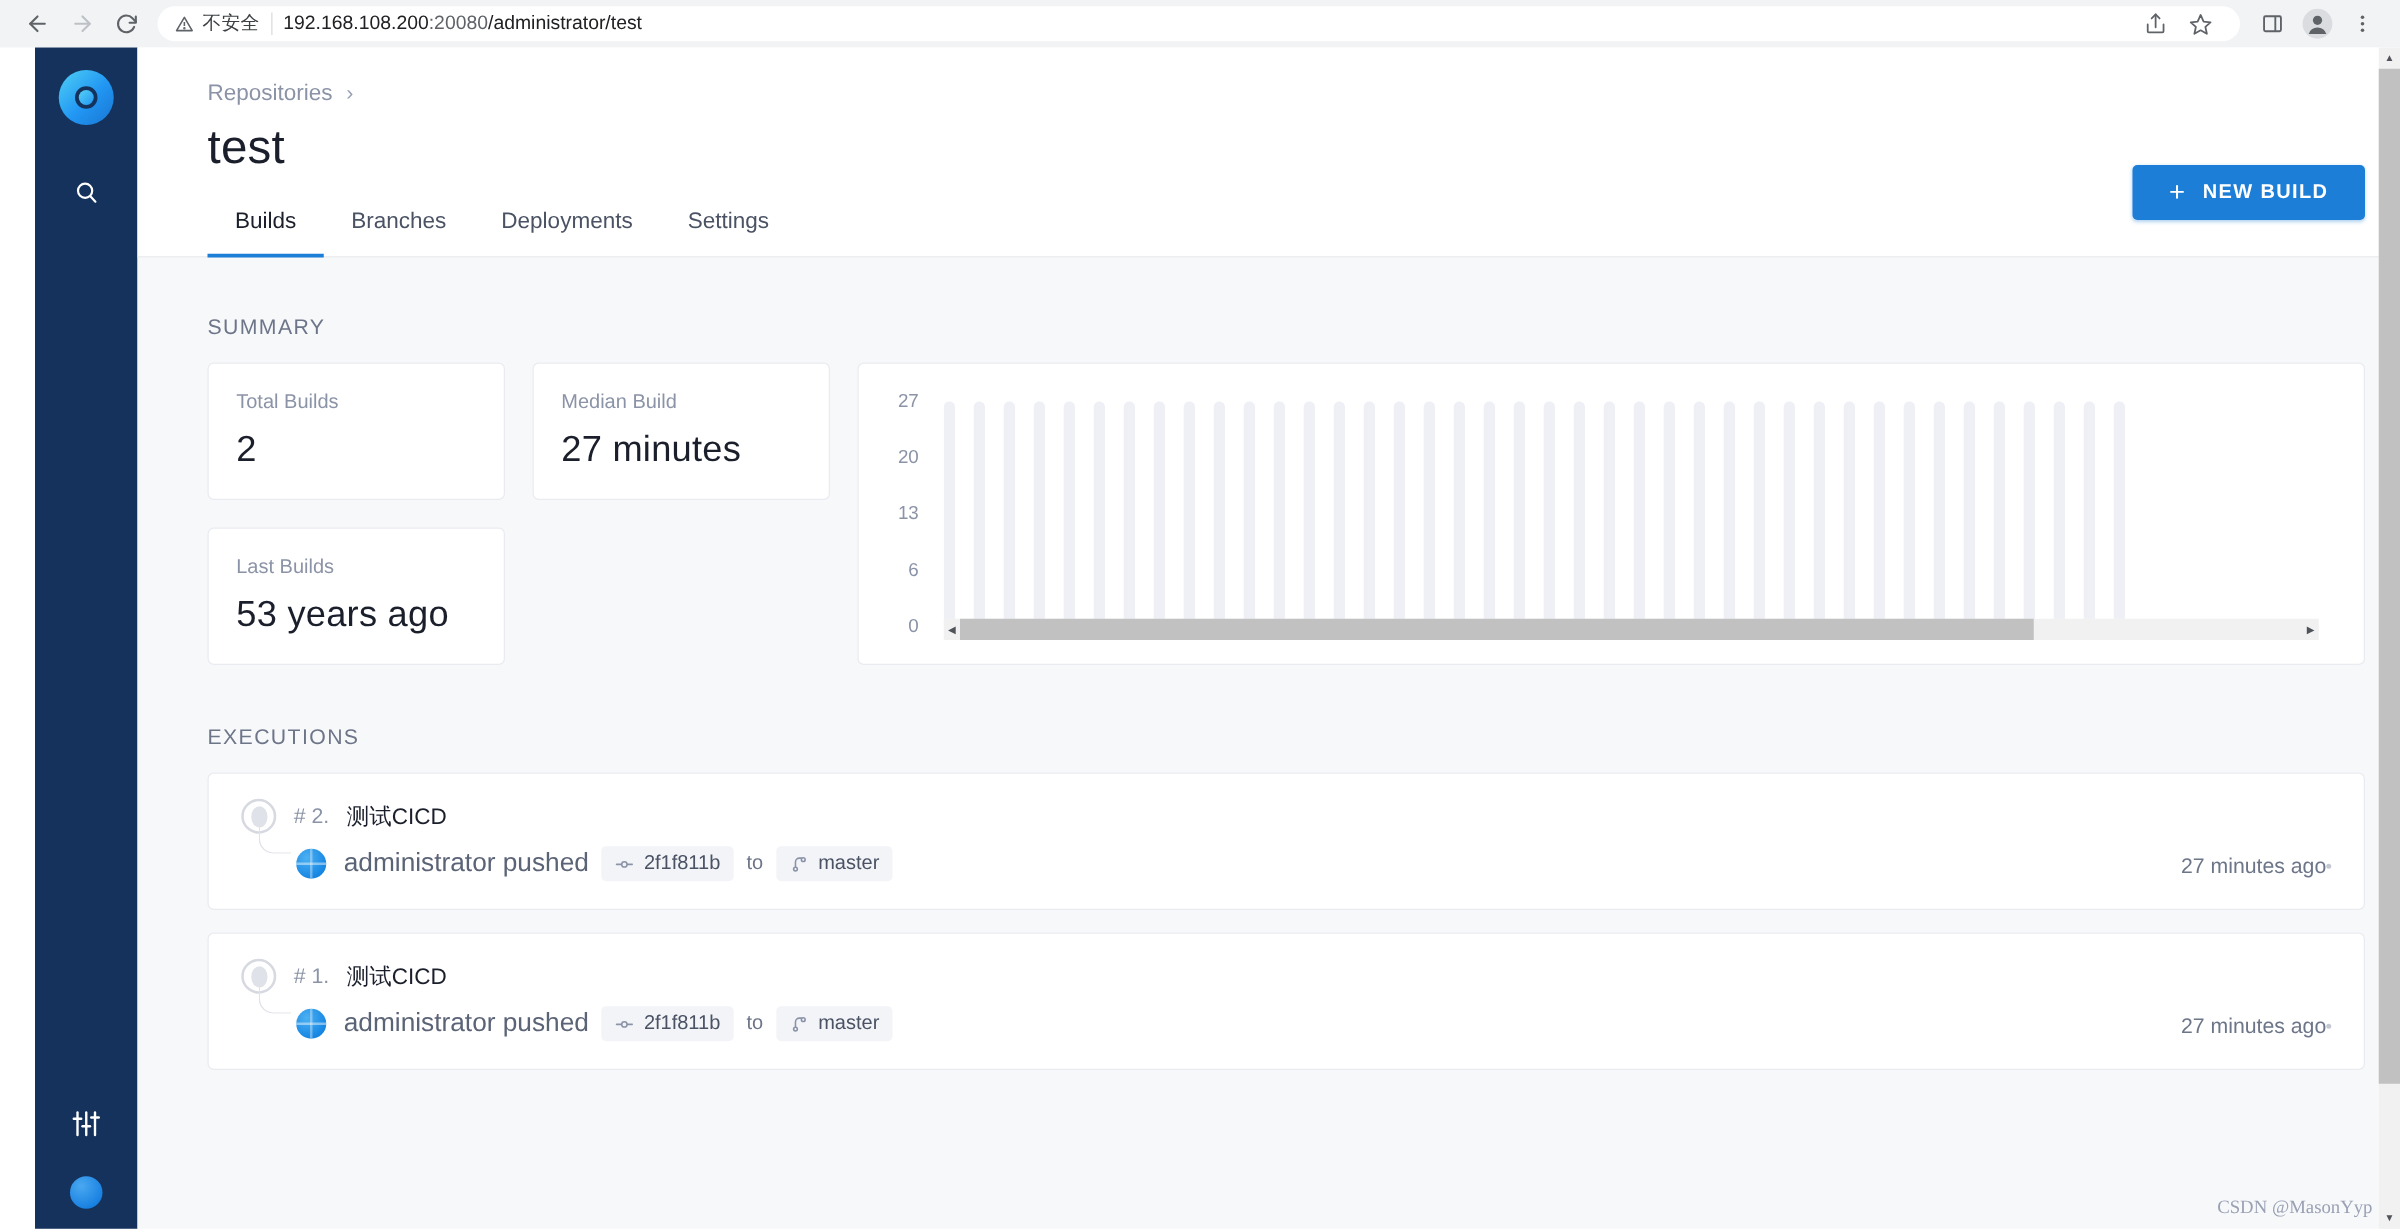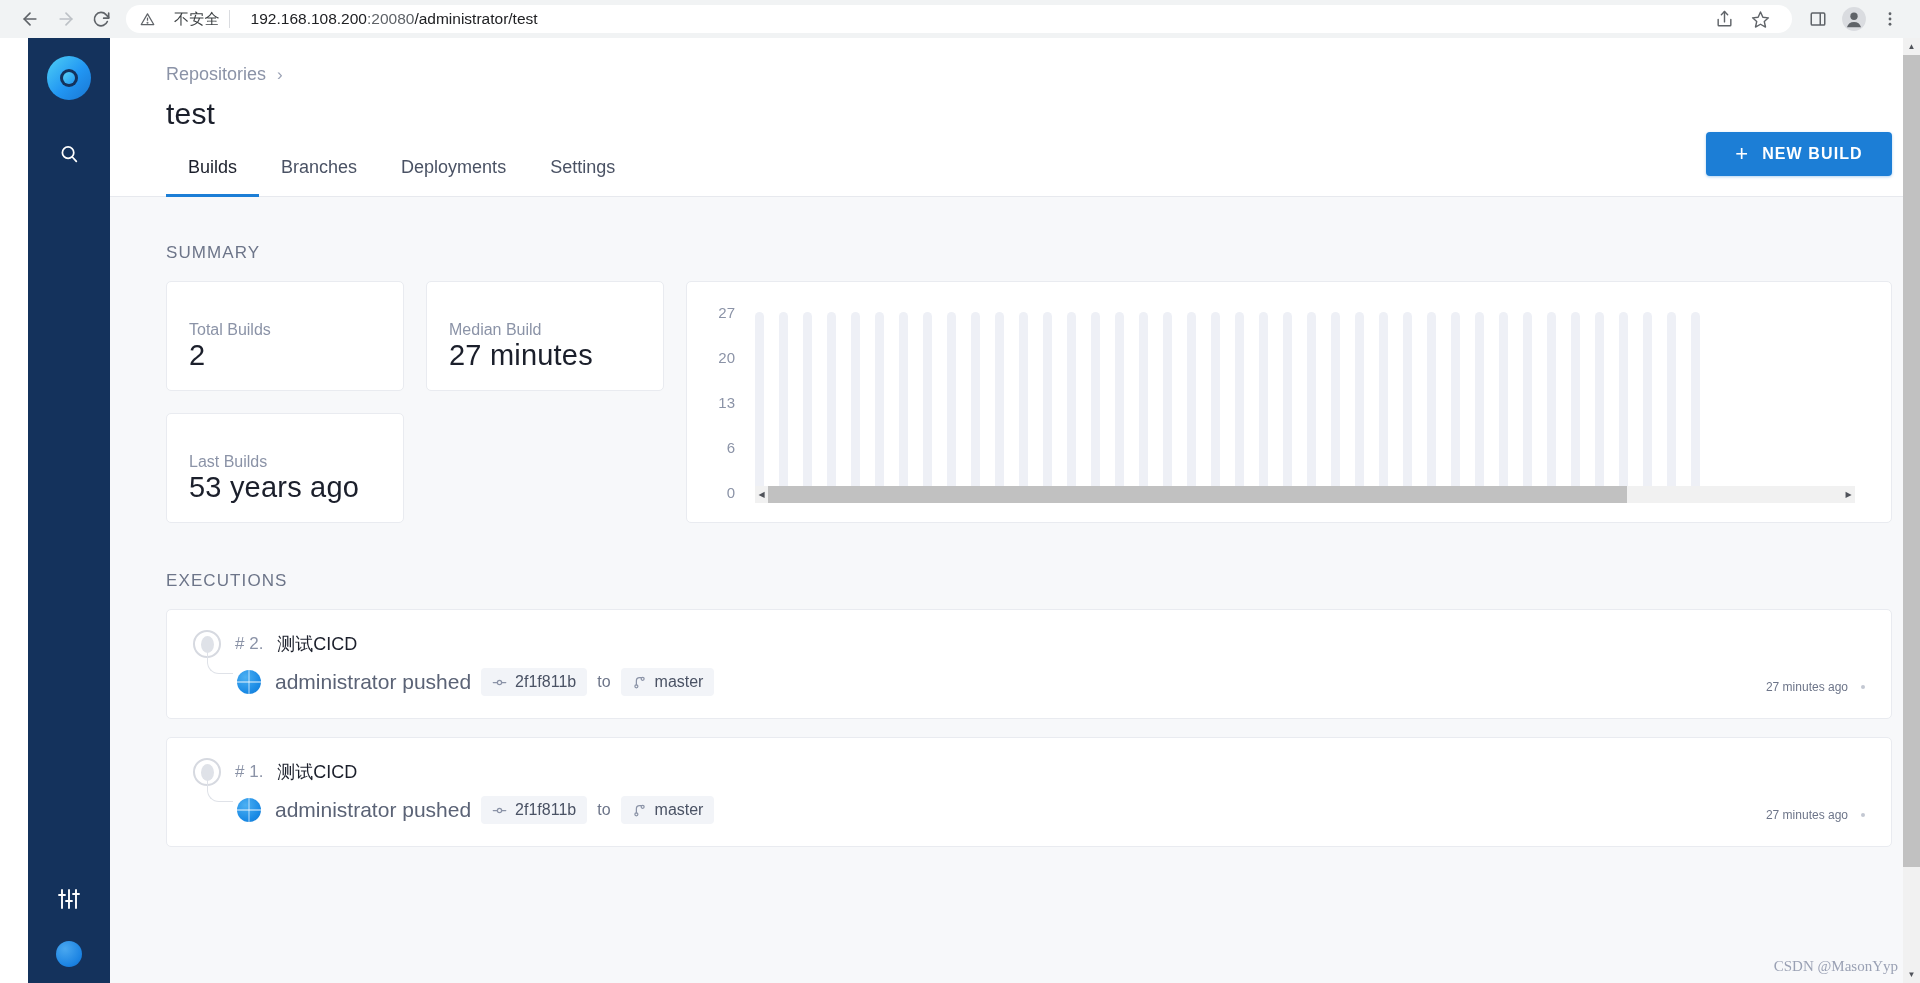--- a/index.html
+++ b/index.html
@@ -25,21 +25,20 @@
   }
   .nav-btn.disabled { color: #bdc1c6; }
   .omnibox {
     flex: 1 1 auto;
     height: 28px; margin: 0 8px 0 6px;
     background: #ffffff;
     border-radius: 14px;
     display: flex; align-items: center;
     padding: 0 14px;
     min-width: 0;
-    gap: 12px;
   }
   .warn-icon { color: #5f6368; margin-right: 7px; display:flex; align-items:center;}
   .insecure-label {
     font-size: 15px; color: #3c4043;
     letter-spacing: .2px;
     padding-right: 9px;
     margin-right: 9px;
     border-right: 1px solid #dadce0;
     line-height: 18px;
   }
@@ -112,21 +111,21 @@
     position: relative;
   }
   .breadcrumb {
     display: flex; align-items: center; gap: 11px;
     font-size: 18px; color: #8b93a7;
   }
   .breadcrumb .crumb-link { color:#8b93a7; }
   .breadcrumb .chev { color:#9aa1b4; font-size:17px; line-height:1; }
   .repo-title {
     margin-top: 12px;
-    font-size: 30px; font-weight: 400; color: #1b1f2b;
+    font-size: 38px; font-weight: 400; color: #1b1f2b;
     letter-spacing: .2px;
   }
   .new-build-btn {
     position: absolute; right: 56px; top: 94px;
     height: 44px; min-width: 186px;
     background: #1c7ed6; color: #ffffff;
     border: none; border-radius: 4px;
     display: flex; align-items: center; justify-content: center; gap: 13px;
     font-size: 16px; font-weight: 600; letter-spacing: 1.1px;
     cursor: pointer;
@@ -162,21 +161,21 @@
     grid-template-columns: 238px 238px;
     grid-template-rows: 110px 110px;
     gap: 22px;
     flex: none;
   }
   .card {
     background: #ffffff;
     border: 1px solid #e9ebf0;
     border-radius: 5px;
     padding: 18px 22px;
-    display: flex; flex-direction: column; justify-content: flex-end;
+    display: flex; flex-direction: column; justify-content: center; gap: 13px;
   }
   .card-label { font-size: 16px; color: #8b93a7; }
   .card-value { font-size: 29px; color: #1b1f2b; letter-spacing: .2px; }
 
   .chart-card {
     flex: 1 1 auto;
     height: 242px;
     background: #ffffff;
     border: 1px solid #e9ebf0;
     border-radius: 5px;
@@ -275,22 +274,22 @@
   .push-text { font-size: 21px; color: #5b6376; }
   .chip {
     background: #f2f4f8; border-radius: 4px;
     padding: 5px 11px;
     font-size: 16px; color: #4a5264;
     display: flex; align-items: center; gap: 8px;
   }
   .to-text { font-size: 16px; color: #6d7589; }
   .exec-time {
     position: absolute; right: 26px; bottom: 24px;
-    font-size: 12px; color: #6d7589;
-    display: flex; align-items: center; gap: 13px;
+    font-size: 17px; color: #6d7589;
+    display: flex; align-items: center; gap: 0;
   }
   .time-dot { width:4px; height:4px; border-radius:50%; background:#c3c8d2; display:inline-block; }
 
   
   .page-scroll {
     position: absolute; right: 0; top: 38px;
     width: 17px; height: 945px;
     background: #f1f1f1;
     z-index: 5;
   }

